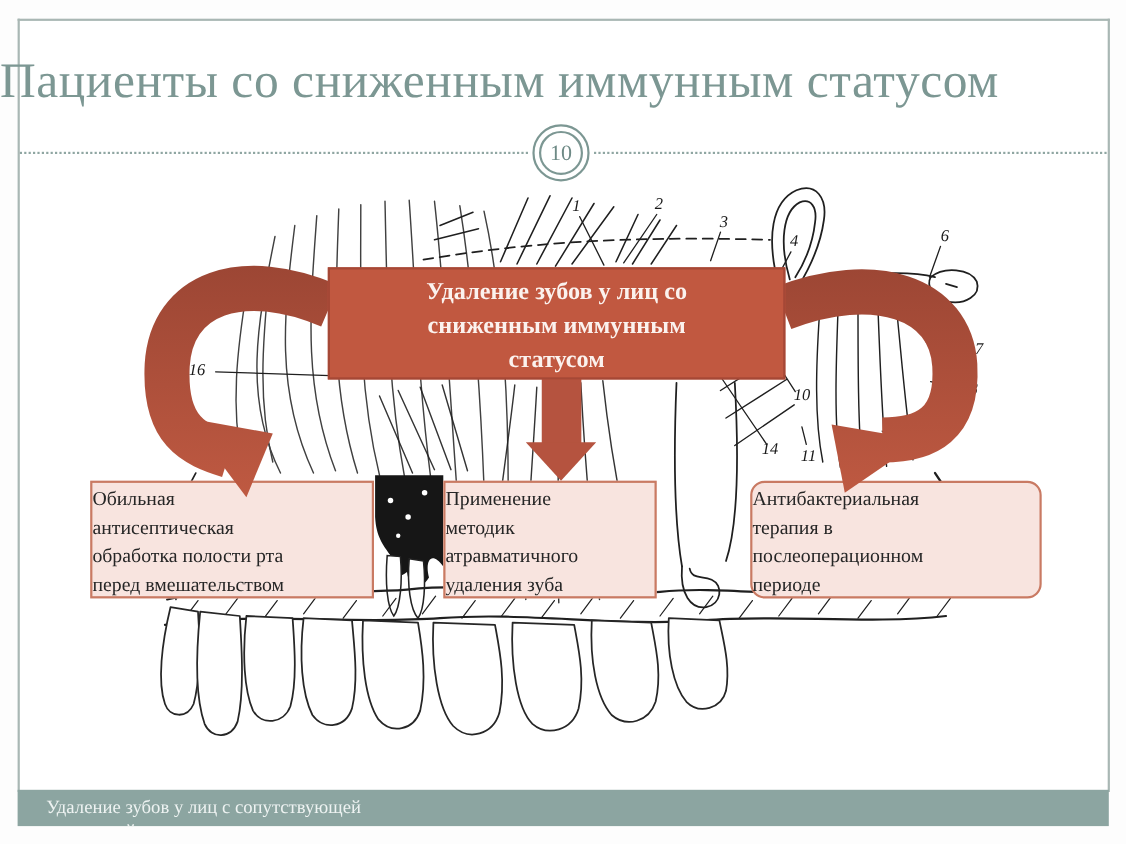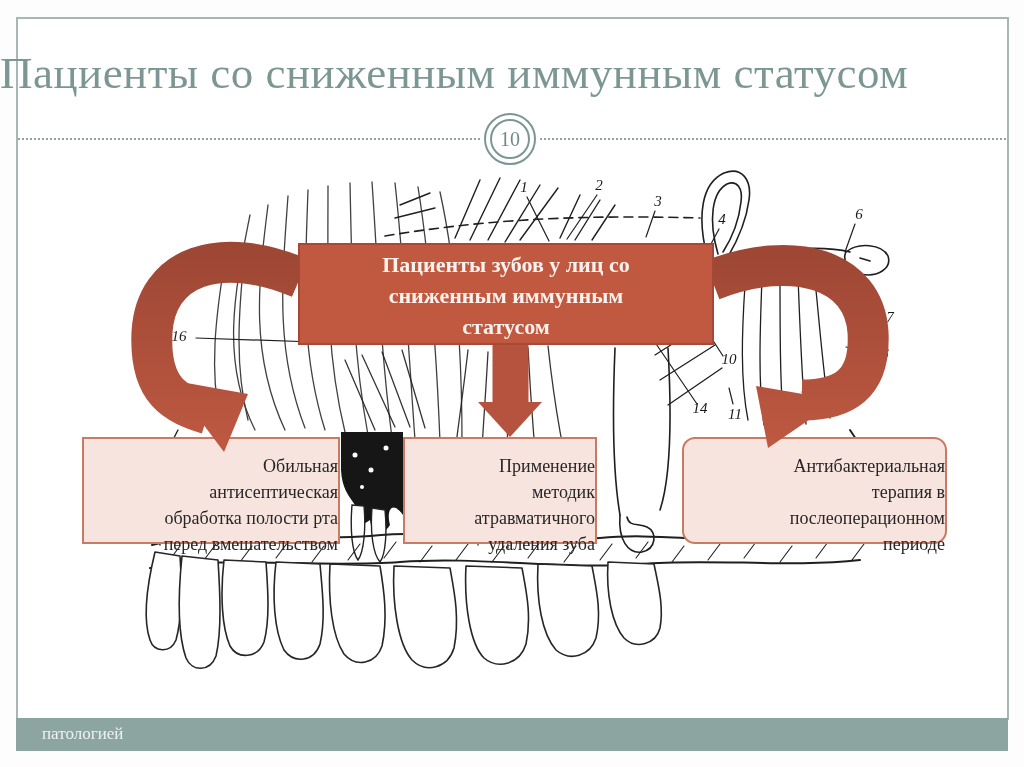--- a/index.html
+++ b/index.html
@@ -25,22 +25,22 @@
   .badge-inner{width:40px;height:40px;border-radius:50%;border:2px solid #7c9793;
                box-sizing:border-box;display:flex;align-items:center;justify-content:center;
                font-size:20px;color:#6e8a86;}
 
   
   svg.layer{left:0;top:0;width:1024px;height:767px;pointer-events:none;}
   .ink{stroke:#1f1f1f;fill:none;stroke-linecap:round;}
 
   
   .leaf{box-sizing:border-box;background:#f8e4df;border:2px solid #c97a63;
-        color:#262626;font-size:18px;line-height:26px;text-align:right;
-        white-space:pre-line;padding-top:14px;}
+        color:#262626;font-size:18px;line-height:26px;text-align:left;
+        white-space:pre-line;padding-top:1px;}
   #leaf1{left:82px;top:437px;width:258px;height:107px;}
   #leaf2{left:403px;top:437px;width:194px;height:107px;}
   #leaf3{left:682px;top:437px;width:265px;height:107px;border-radius:13px;}
   .root-box{left:298px;top:243px;width:416px;height:102px;box-sizing:border-box;
             background:#c15840;border:2px solid #a54836;color:#fbf2ee;
             font-size:22px;font-weight:bold;line-height:31px;text-align:center;
             white-space:pre-line;padding-top:4px;}
 
   
   .footer{left:16px;top:718px;width:992px;height:33px;background:#8ca5a1;
@@ -221,21 +221,22 @@
   <g>
     <path d="M712,280 C795,248 864,270 868,332 C871,386 842,400 802,400" stroke="url(#ag)" stroke-width="41" fill="none"></path>
     <polygon points="756,386 838,400 768,448" fill="url(#ag)"></polygon>
   </g>
   <g fill="#b5533f">
     <rect x="492.5" y="340" width="36" height="64"></rect>
     <polygon points="478,402 542,402 510,437"></polygon>
   </g>
 </svg>
 
-<div class="abs root-box">Пациенты зубов у лиц со
+<div class="abs root-box">Удаление зубов у лиц со
 сниженным иммунным
 статусом</div>
 
 <div class="abs footer">
   <div class="pad">
+    <div>Удаление зубов у лиц с сопутствующей</div>
     <div>патологией</div>
   </div>
 </div>
 
 </body></html>

